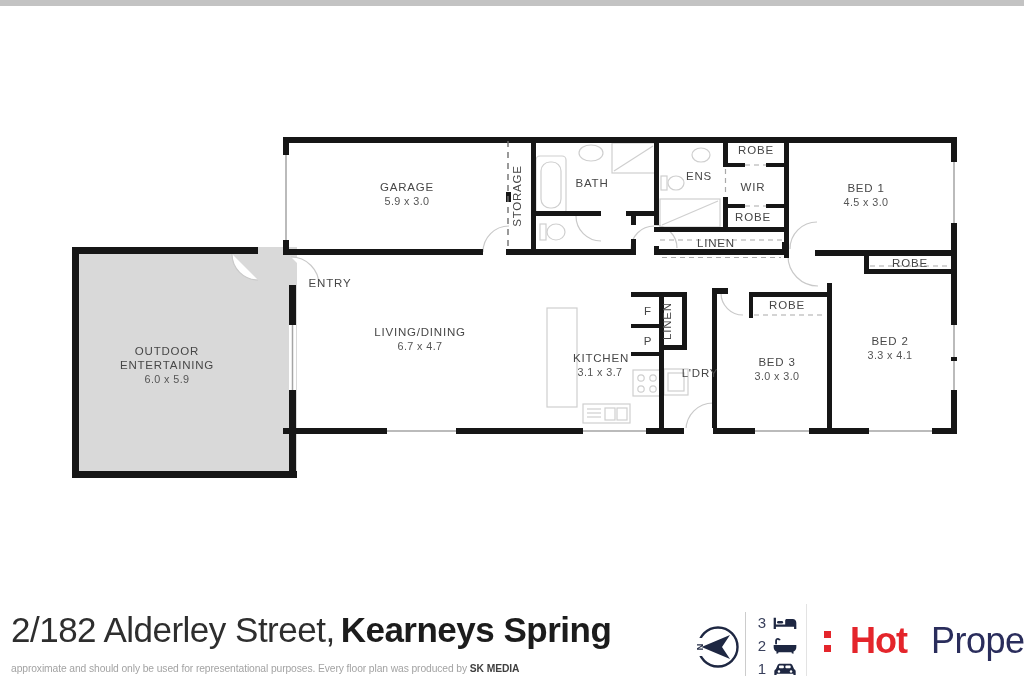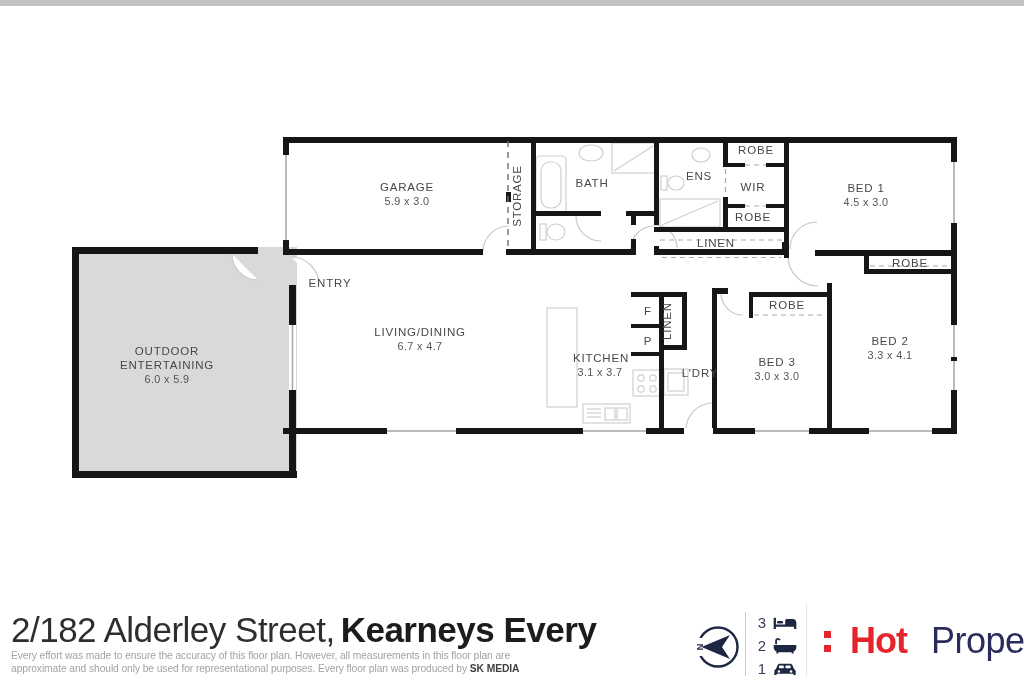--- a/index.html
+++ b/index.html
@@ -203,25 +203,25 @@
     <text class="rd" x="890" y="359">3.3 x 4.1</text>
     <text class="rl" x="167" y="355">OUTDOOR</text>
     <text class="rl" x="167" y="369">ENTERTAINING</text>
     <text class="rd" x="167" y="383">6.0 x 5.9</text>
   </g>
 </svg>
 
 <div class="footer-divider"></div>
 
 <div class="address">
-  <span class="addr-light">2/182 Alderley Street,</span><span class="addr-bold">Kearneys Every</span>
+  <span class="addr-light">2/182 Alderley Street,</span><span class="addr-bold">Kearneys Spring</span>
 </div>
 
 <div class="disclaimer">
-  <span>Every effort was made to ensure the accuracy of this floor plan. However, all measurements in this floor plan are</span><br>
+  <br>
   <span>approximate and should only be used for representational purposes. Every floor plan was produced by</span>
   <b>SK MEDIA</b>
 </div>
 
 <div class="vline1"></div>
 <div class="vline2"></div>
 
 <svg class="compass" width="48" height="48" viewBox="0 0 48 48">
   <circle cx="24" cy="24" r="19.5" fill="none" stroke="#1e2742" stroke-width="2.4"></circle>
   <rect x="0" y="15" width="10" height="18" fill="#fff"></rect>

